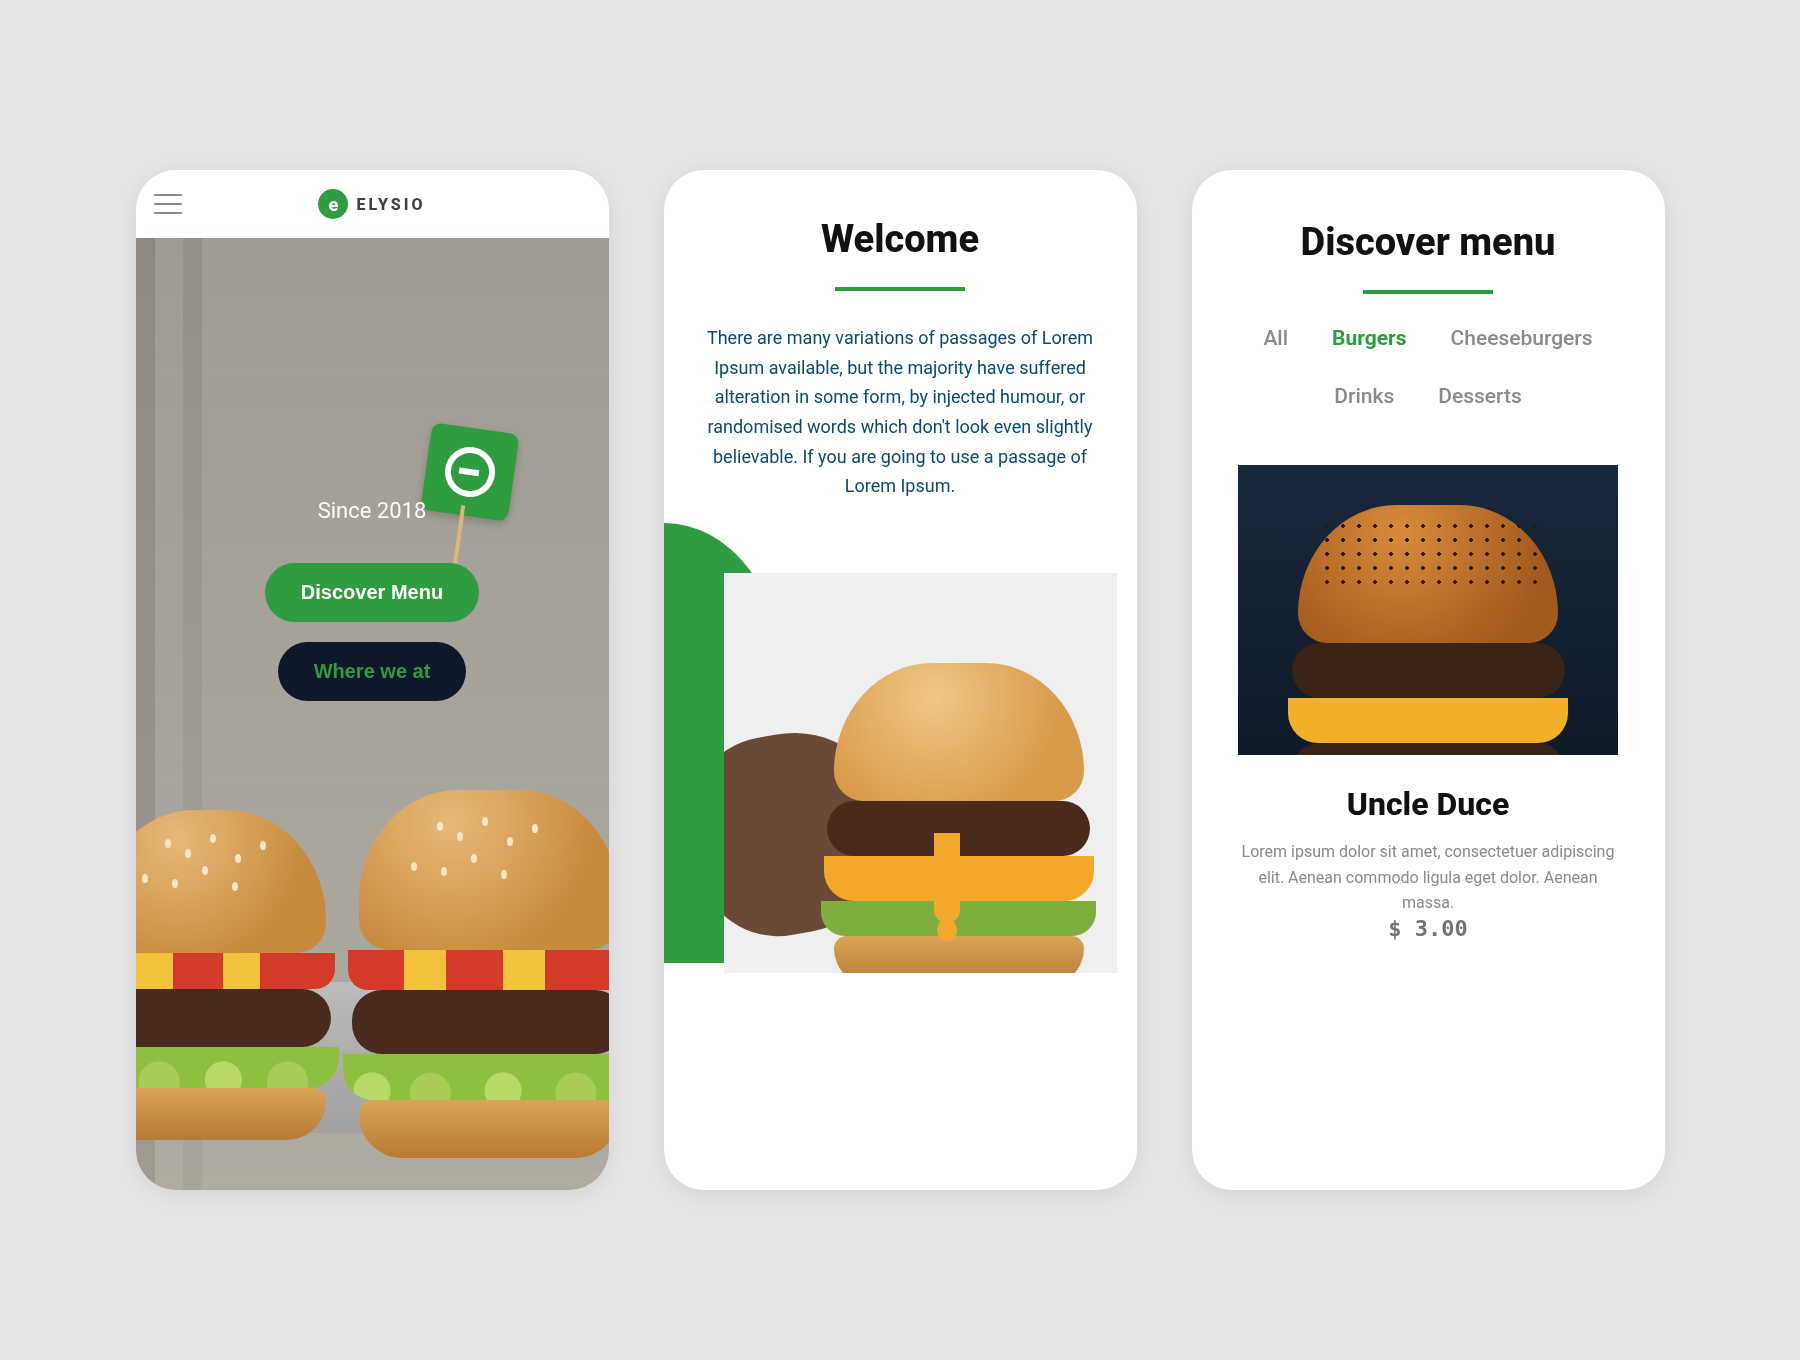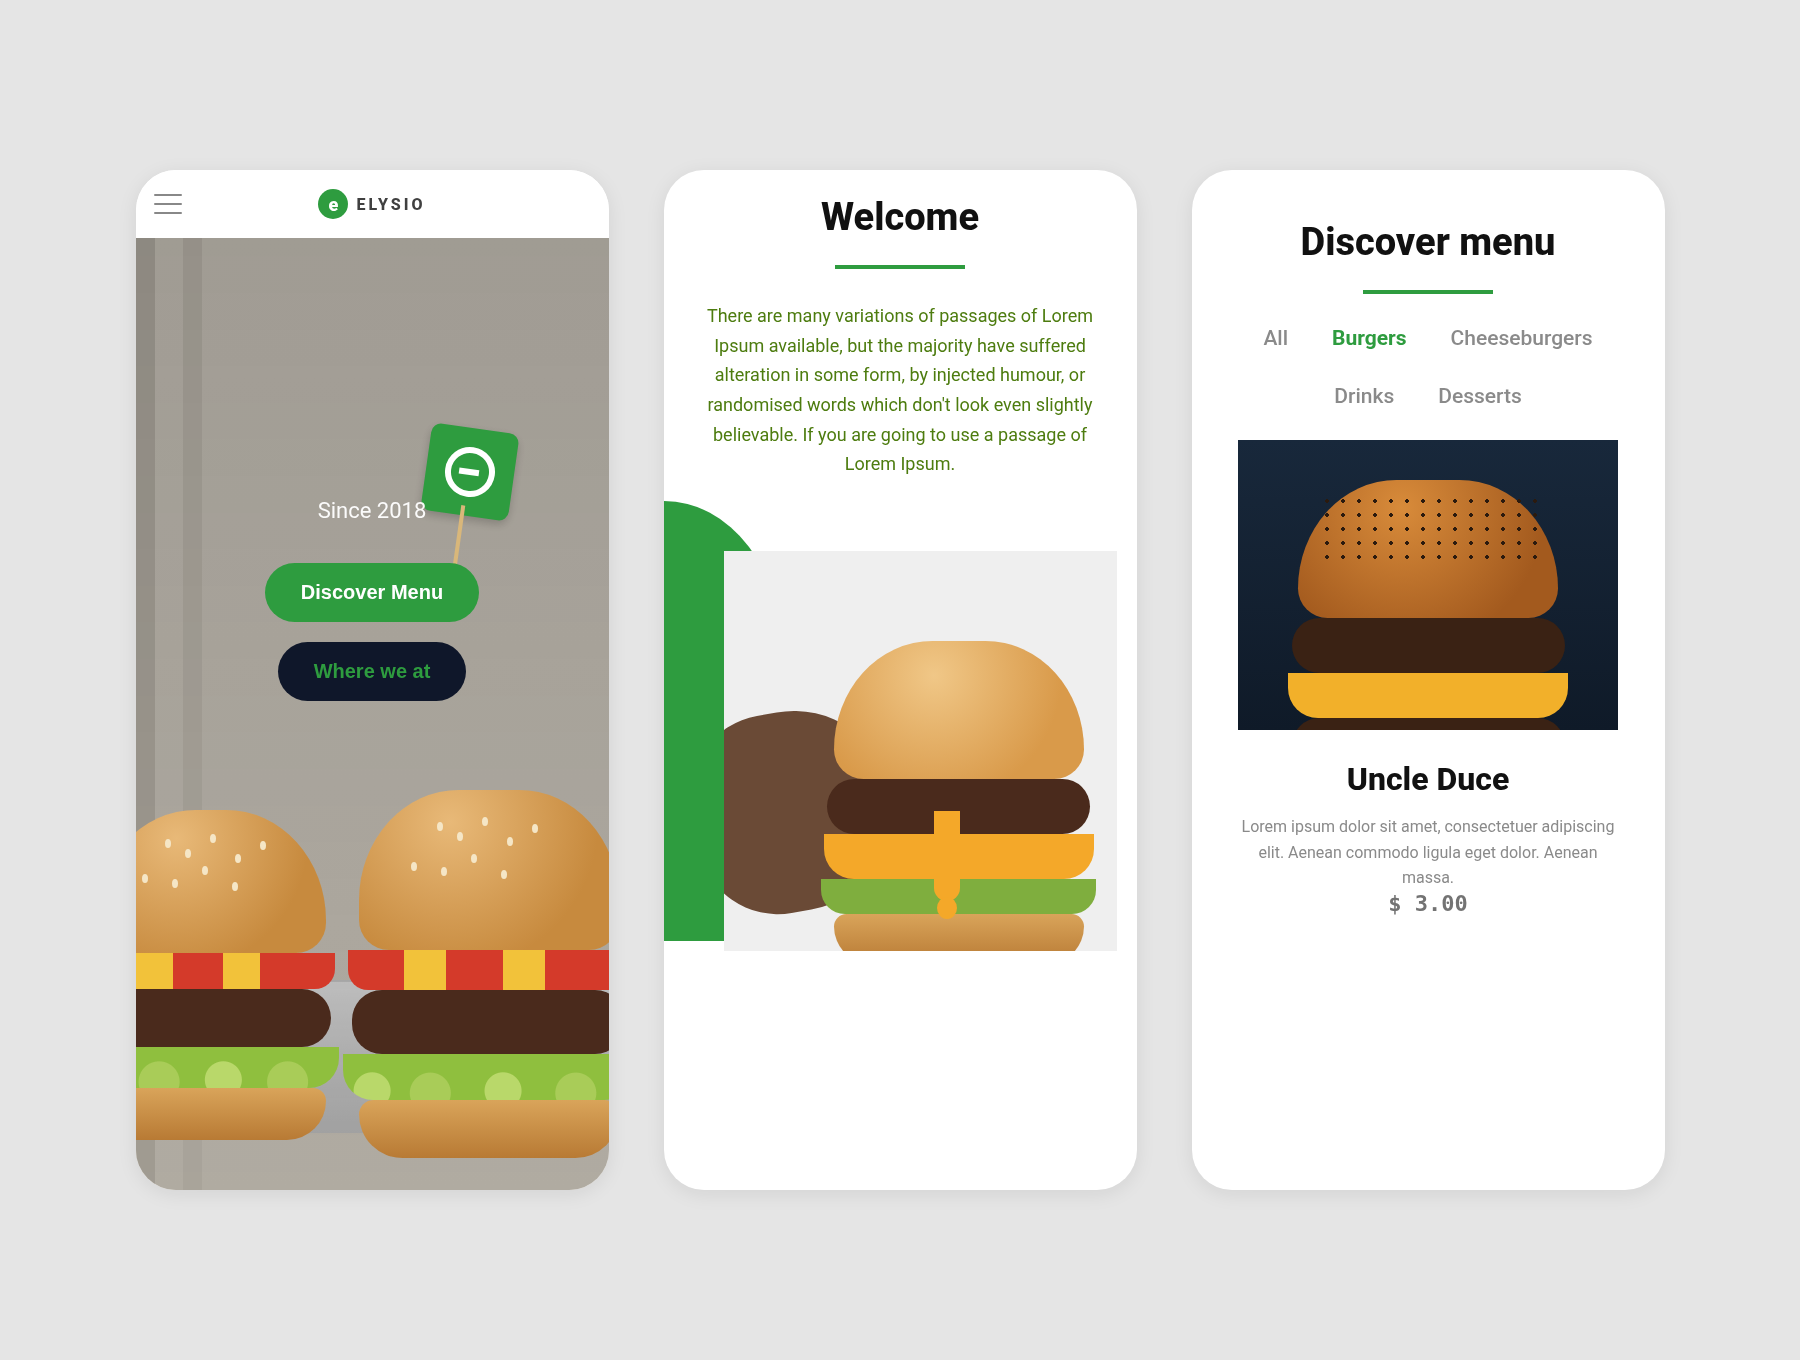--- a/index.html
+++ b/index.html
@@ -160,25 +160,25 @@
   .plate {
     position: absolute; bottom: 0; left: -40px; right: -40px; height: 210px;
     background: linear-gradient(#e4e4e4,#bfbfbf);
     border-top: 3px solid #c9c9c9;
     transform: perspective(800px) rotateX(55deg);
     transform-origin: top center;
     z-index: 0;
   }
 
   
-  .s2 { padding-top: 25px; text-align: center; }
+  .s2 { padding-top: 47px; text-align: center; }
   .section-title { font-size: 38px; font-weight: 800; color: #111; }
   .underline { width: 130px; height: 4px; background: #2e9c3f; margin: 26px auto 32px; }
   .welcome-text {
-    color: #4d7c0f; font-size: 18px; line-height: 1.65;
+    color: #0c4a6e; font-size: 18px; line-height: 1.65;
     padding: 0 40px; margin-bottom: 42px;
   }
   .welcome-img-wrap {
     position: relative; height: 430px; margin-top: 30px;
   }
   .green-blob {
     position: absolute; left: 0; top: -20px; width: 120px; height: 440px;
     background: #2e9c3f; border-radius: 0 200px 20px 0 / 0 260px 40px 0;
   }
   .held-photo {
@@ -206,21 +206,21 @@
   }
   .avocado {
     width:110%; margin-left:-5%; height:14%;
     background:#7fae3e; border-radius: 0 0 24px 24px;
   }
 
   
   .s3 { padding-top: 50px; text-align: center; }
   .filters {
     display: flex; flex-wrap: wrap; justify-content: center;
-    gap: 34px 44px; padding: 0 28px; margin-bottom: 32px;
+    gap: 34px 44px; padding: 0 28px; margin-bottom: 57px;
   }
   .filter-item {
     font-size: 21px; font-weight: 500; color: #8a8a8a; cursor: pointer;
   }
   .filter-item.active { color: #2e9c3f; font-weight: 700; }
   .product-photo {
     width: 380px; height: 290px; margin: 0 auto;
     background: linear-gradient(#18283b,#0f1a28);
     display:flex; align-items:flex-end; justify-content:center;
     overflow:hidden;

